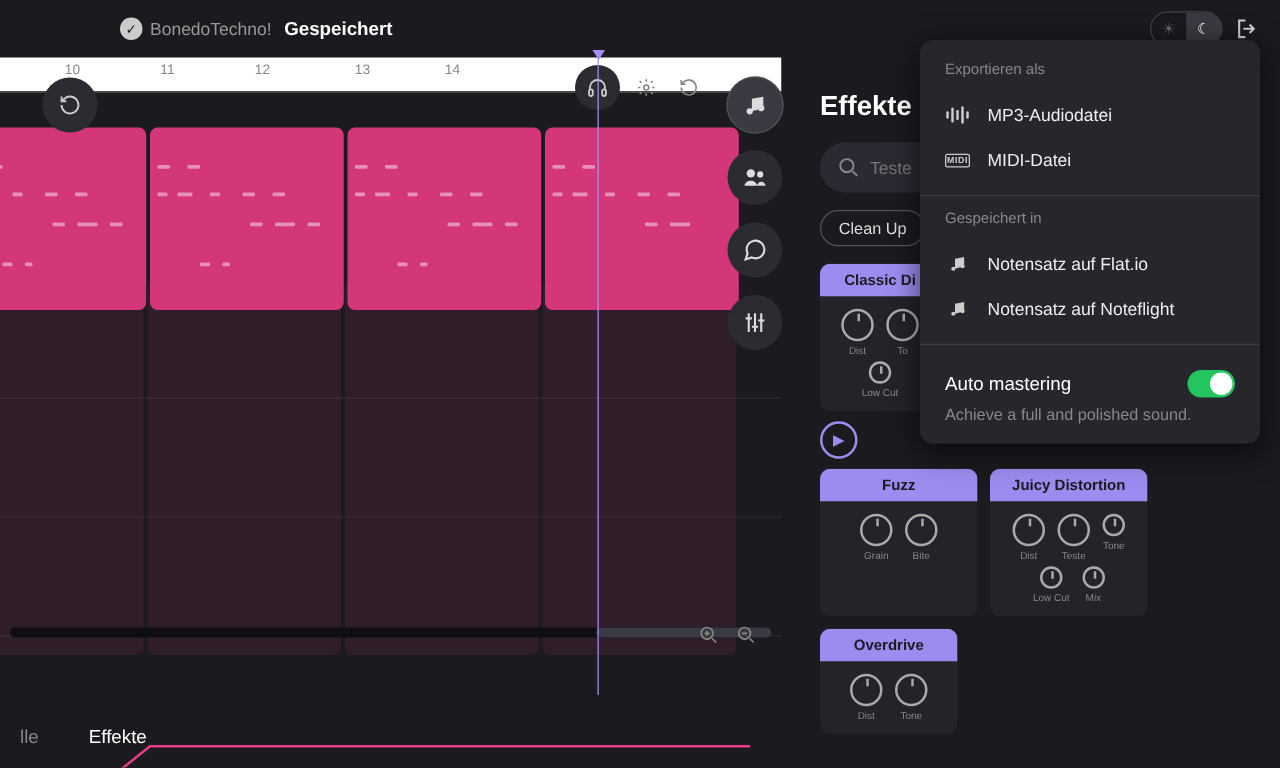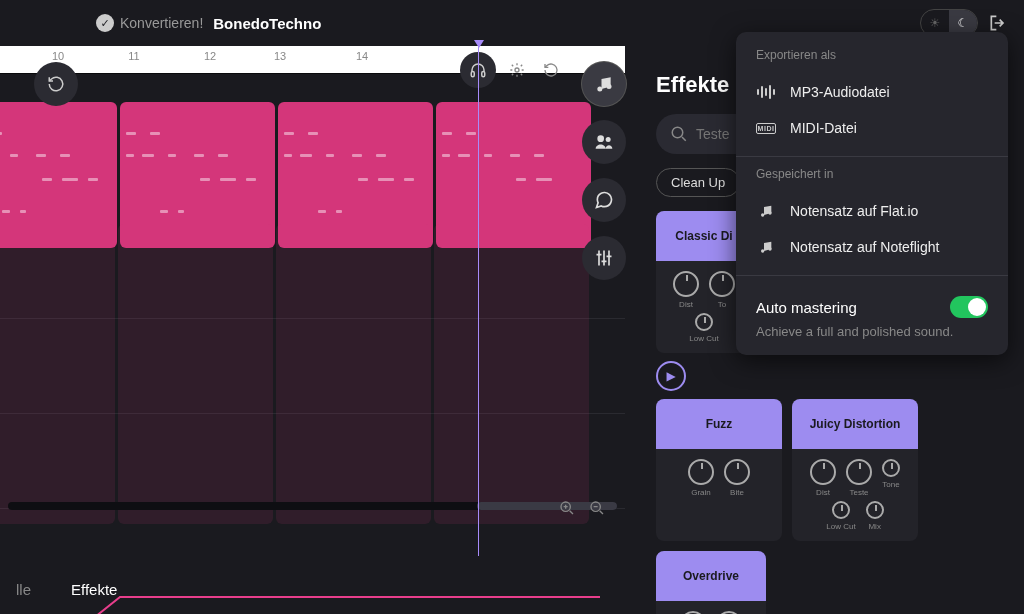--- a/index.html
+++ b/index.html
@@ -60,21 +60,21 @@
 .search-box { margin:0 16px 14px; position:relative; }
 .search-box input { width:100%; height:40px; background:#2a2a32; border:none; border-radius:20px; padding:0 16px 0 40px; color:#ccc; font-size:14px; outline:none; }
 .search-box .sicon { position:absolute; left:14px; top:11px; color:#888; }
 
 .tags { display:flex; flex-wrap:wrap; gap:8px; padding:0 16px 14px; }
 .tag { padding:6px 14px; border-radius:16px; background:transparent; border:1px solid #555; color:#ddd; font-size:13px; cursor:pointer; }
 .tag.filled { background:#3a3a42; border-color:#3a3a42; }
 
 .fx-grid { padding:0 16px; display:flex; gap:10px; flex-wrap:wrap; }
 .fx-card { width:126px; border-radius:8px; overflow:hidden; background:#232329; }
-.fx-header { background:#9d8cf0; color:#1a1a1f; font-size:12px; font-weight:600; text-align:center; padding:18px 4px; }
+.fx-header { background:#9d8cf0; color:#1a1a1f; font-size:12px; font-weight:600; text-align:center; padding:6px 4px; }
 .fx-body { padding:10px 8px; display:flex; flex-wrap:wrap; gap:4px 10px; justify-content:center; }
 .knob { display:flex; flex-direction:column; align-items:center; gap:3px; }
 .knob-dial { width:26px; height:26px; border-radius:50%; border:2px solid #aaa; position:relative; }
 .knob-dial.sm { width:18px; height:18px; }
 .knob-dial::after { content:''; position:absolute; top:2px; left:50%; width:2px; height:6px; background:#aaa; transform-origin:bottom; }
 .knob-label { font-size:8px; color:#888; }
 .play-btn { width:30px; height:30px; border-radius:50%; border:2px solid #9d8cf0; display:flex; align-items:center; justify-content:center; margin:8px 16px; cursor:pointer; }
 .play-btn span { color:#9d8cf0; font-size:12px; }
 
 .export-menu { position:absolute; top:32px; right:16px; width:272px; background:#26262d; border-radius:10px; box-shadow:0 6px 24px rgba(0,0,0,0.6); z-index:100; padding:16px 0; }
@@ -93,22 +93,22 @@
 
 .wave-icon { display:inline-flex; gap:2px; align-items:center; height:14px; }
 .wave-icon i { width:2px; background:#ccc; border-radius:1px; }
 </style>
 </head>
 <body>
 
 <div class="topbar">
   <div class="saved">
     <div class="check-circle">✓</div>
-    <span class="saved-text">Konvertieren!</span>
-    <span class="proj-title">BonedoTechno</span>
+    <span class="saved-text">BonedoTechno!</span>
+    <span class="proj-title">Gespeichert</span>
   </div>
   <div class="top-right">
     <div class="theme-toggle">
       <div class="theme-half inactive">☀</div>
       <div class="theme-half active">☾</div>
     </div>
     <svg class="exit-icon" viewBox="0 0 24 24" fill="none" stroke="currentColor" stroke-width="2">
         <path d="M10 4H4v16h6M14 8l4 4-4 4M18 12H8"></path>
       </svg>
   </div>
@@ -118,21 +118,21 @@
   <div class="ruler">
     <div class="ruler-refresh">
       <svg width="18" height="18" viewBox="0 0 24 24" fill="none" stroke="currentColor" stroke-width="2">
           <path d="M3 12a9 9 0 1 0 3-6.7L3 8"></path>
           <path d="M3 3v5h5"></path>
         </svg>
     </div>
     <span class="ruler-mark" style="left:48px">10</span>
     <span class="ruler-mark" style="left:124px">11</span>
     <span class="ruler-mark" style="left:200px">12</span>
-    <span class="ruler-mark" style="left:270px">13</span>
+    <span class="ruler-mark" style="left:280px">13</span>
     <span class="ruler-mark" style="left:352px">14</span>
   </div>
 
   <div class="clips-row" style="position:absolute;top:28px;left:-40px;right:0;">
     <div class="clip">
         <div class="midi-notes">
       <div class="note" style="top:30px;left:30px;width:10px"></div>
       <div class="note" style="top:52px;left:48px;width:8px"></div>
           <div class="note" style="top:52px;left:74px;width:10px"></div>
           <div class="note" style="top:52px;left:98px;width:10px"></div>

